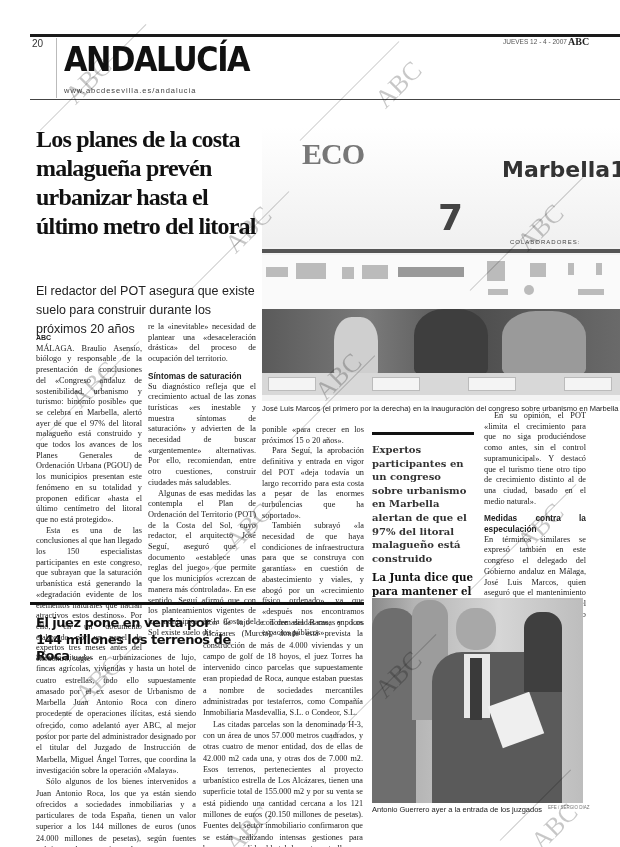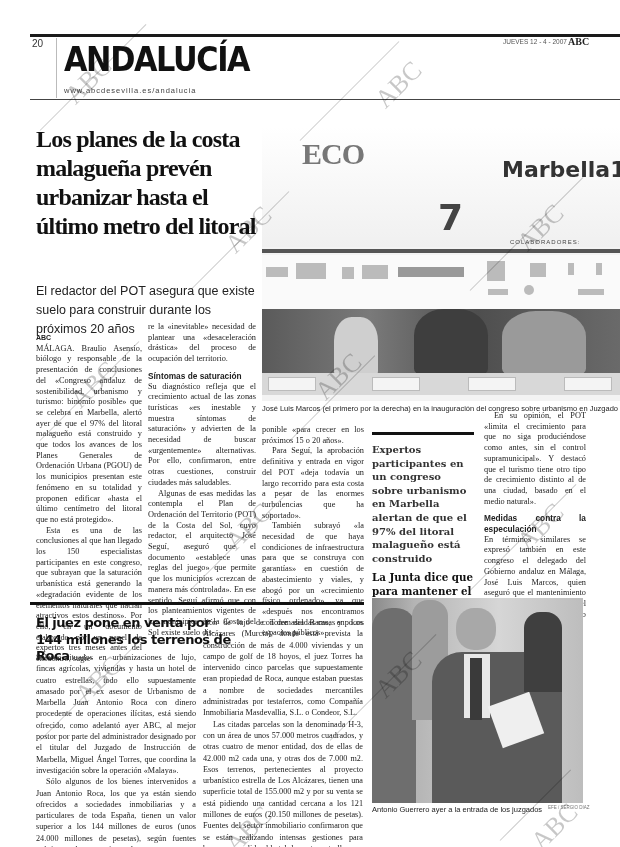--- a/index.html
+++ b/index.html
@@ -100,32 +100,32 @@
     <div class="person" style="left:72px;top:8px;width:44px;height:60px;background:#cfcfcf;"></div>
     <div class="person" style="left:152px;top:0;width:74px;height:66px;background:#3e3e3e;"></div>
     <div class="person" style="left:240px;top:2px;width:84px;height:64px;background:#9a9a9a;"></div>
   </div>
   <div class="table"></div>
   <div class="nameplate" style="left:6px;"></div>
   <div class="nameplate" style="left:110px;"></div>
   <div class="nameplate" style="left:206px;"></div>
   <div class="nameplate" style="left:302px;"></div>
 </div>
-<div class="caption1">José Luis Marcos (el primero por la derecha) en la inauguración del congreso sobre urbanismo en Juzgado</div>
+<div class="caption1">José Luis Marcos (el primero por la derecha) en la inauguración del congreso sobre urbanismo en Marbella</div>
 
 <div class="col" style="left:36px;top:333px;width:106px;">
   <div class="byline">ABC</div>
   <p class="first">MÁLAGA. Braulio Asensio, biólogo y responsable de la presentación de conclusiones del «Congreso andaluz de sostenibilidad, urbanismo y turismo: binomio posible» que se celebra en Marbella, alertó ayer de que el 97% del litoral malagueño está construido y que todos los avances de los Planes Generales de Ordenación Urbana (PGOU) de los municipios presentan este fenómeno en su totalidad y proponen edificar «hasta el último centímetro del litoral que no está protegido».</p>
   <p>Esta es una de las conclusiones al que han llegado los 150 especialistas participantes en este congreso, que subrayan que la saturación urbanística está generando la «degradación evidente de los elementos naturales que hacían atractivos estos destinos». Por ello, en un documento elaborado por un panel de expertos tres meses antes del encuentro, sugie-</p>
 </div>
 
 <div class="col" style="left:148px;top:322px;width:108px;">
   <p class="first">re la «inevitable» necesidad de plantear una «desaceleración drástica» del proceso de ocupación del territorio.</p>
   <div class="sub">Síntomas de saturación</div>
-  <p class="first">Su diagnóstico refleja que el crecimiento actual de las zonas turísticas «es inestable y muestra síntomas de saturación» y advierten de la necesidad de buscar «urgentemente» alternativas. Por ello, confirmaron, entre otras cuestiones, construir ciudades más saludables.</p>
+  <p class="first">Su diagnóstico refleja que el crecimiento actual de las zonas turísticas «es inestable y muestra síntomas de saturación» y advierten de la necesidad de buscar «urgentemente» alternativas. Por ello, recomiendan, entre otro cuestiones, construir ciudades más saludables.</p>
   <p>Algunas de esas medidas las contempla el Plan de Ordenación del Territorio (POT) de la Costa del Sol, cuyo redactor, el arquitecto José Seguí, aseguró que el documento «establece unas reglas del juego» que permite que los municipios «crezcan de manera más controlada». En ese sentido, Seguí afirmó que con los planteamientos vigentes de los municipios de la Costa del Sol existe suelo dis-</p>
 </div>
 
 <div class="col" style="left:262px;top:425px;width:102px;">
   <p class="first">ponible «para crecer en los próximos 15 o 20 años».</p>
   <p>Para Seguí, la aprobación definitiva y entrada en vigor del POT «deja todavía un largo recorrido para esta costa a pesar de las enormes turbulencias que ha soportado».</p>
   <p>También subrayó «la necesidad de que haya condiciones de infraestructura para que se construya con garantías» en cuestión de abastecimiento y viales, y abogó por un «crecimiento físico ordenado», ya que «después nos encontramos con demasiadas casas y pocos espacios públicos».</p>
 </div>
 
 <div class="pull">

